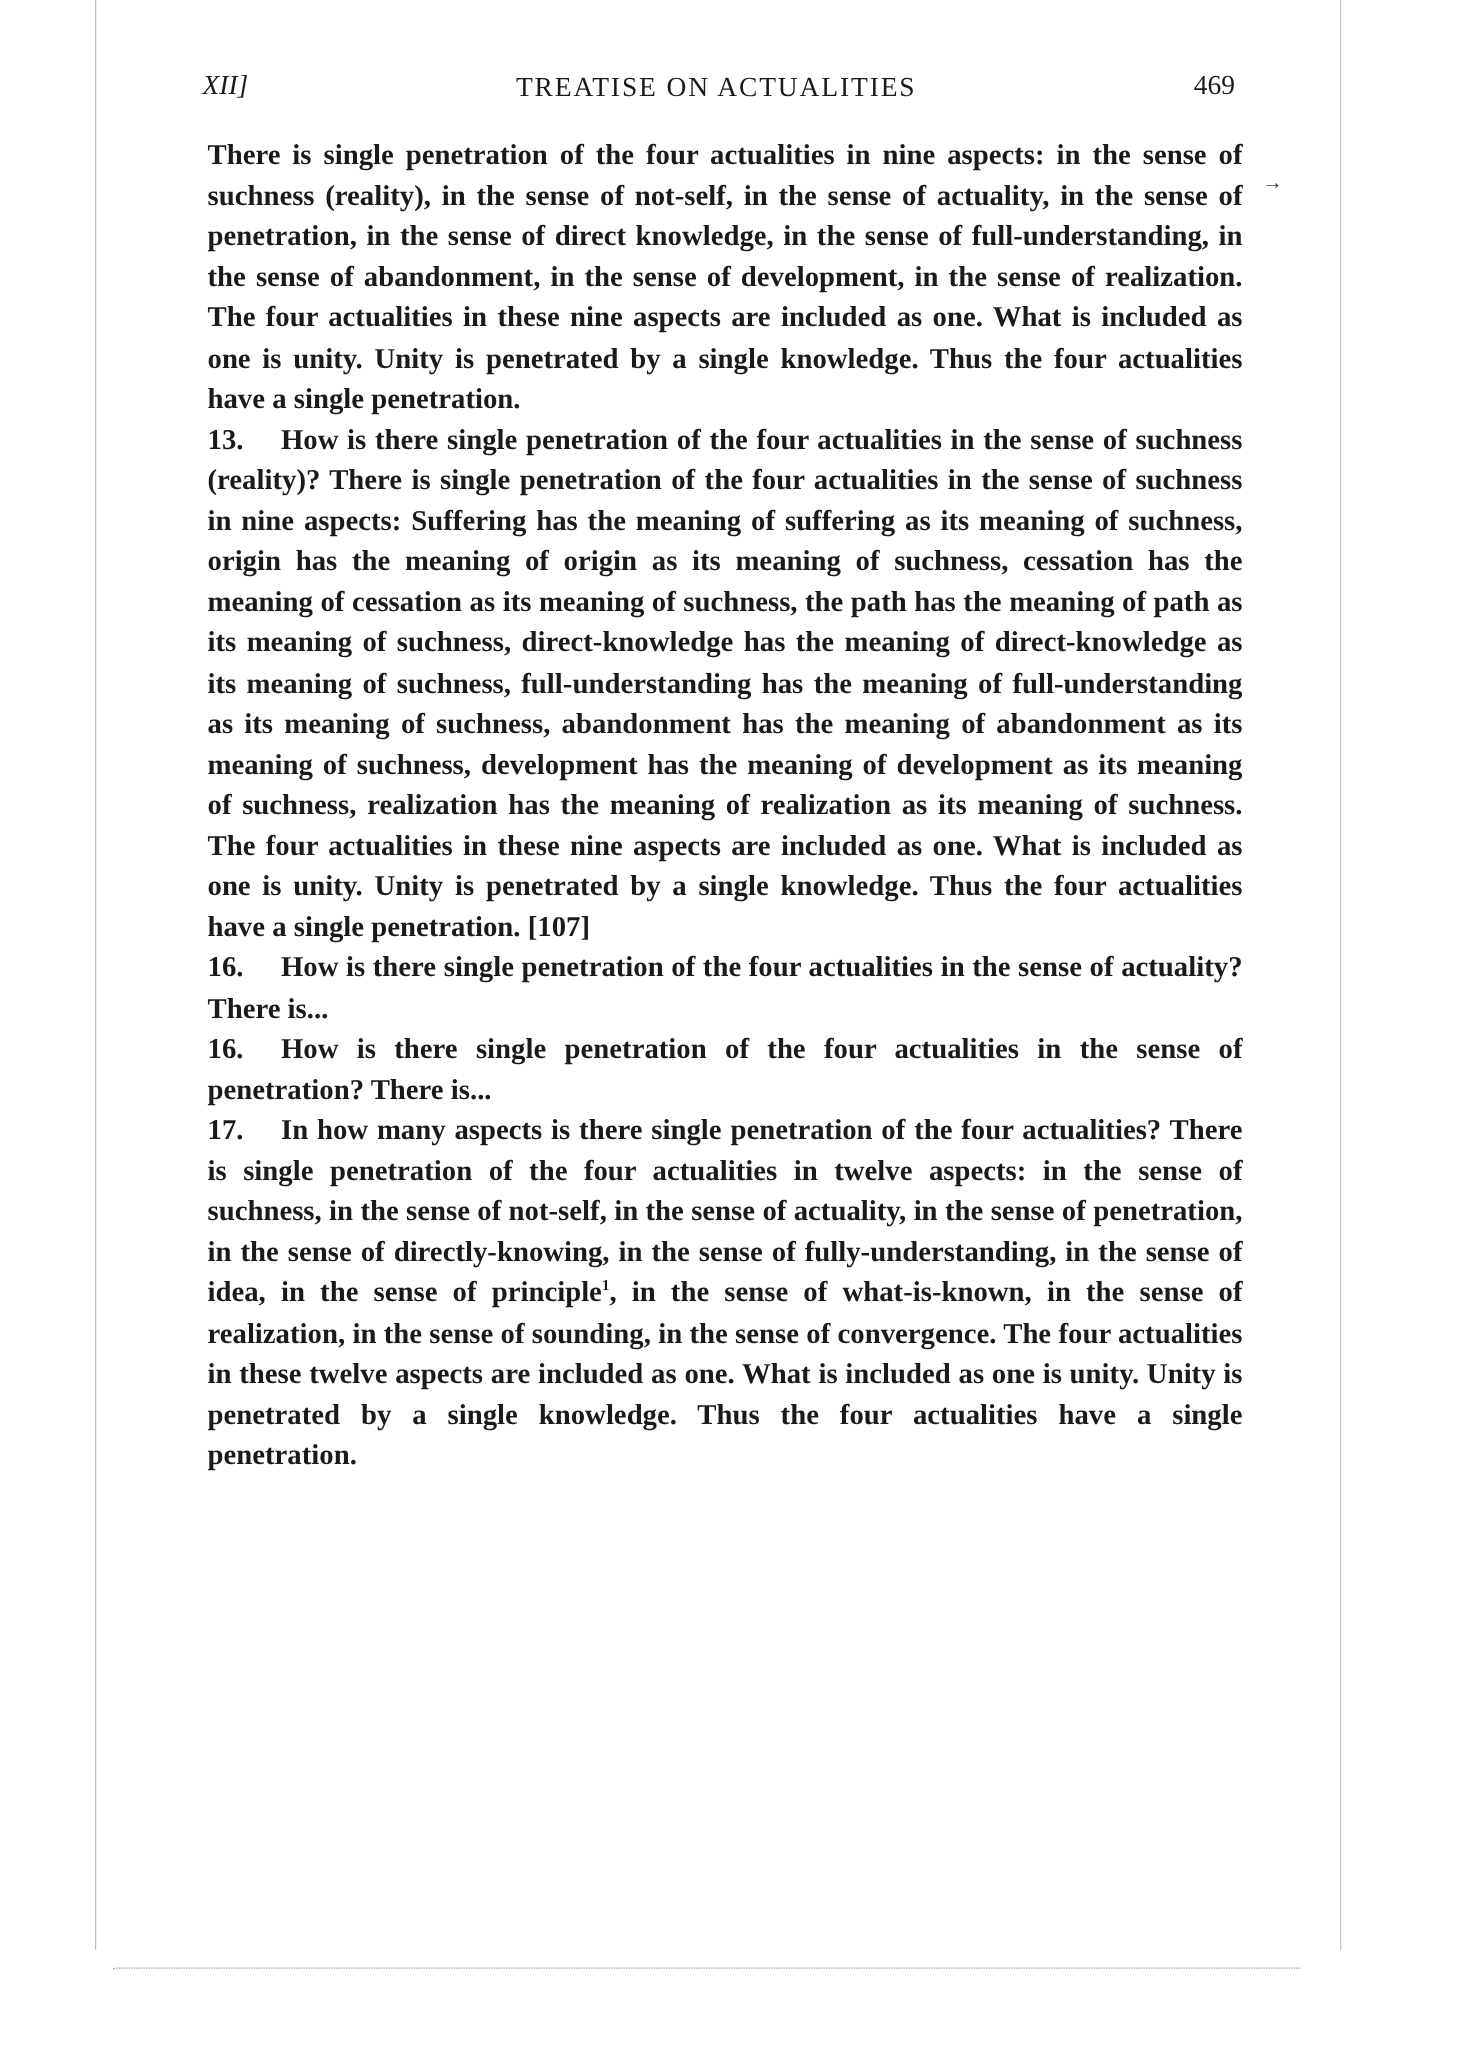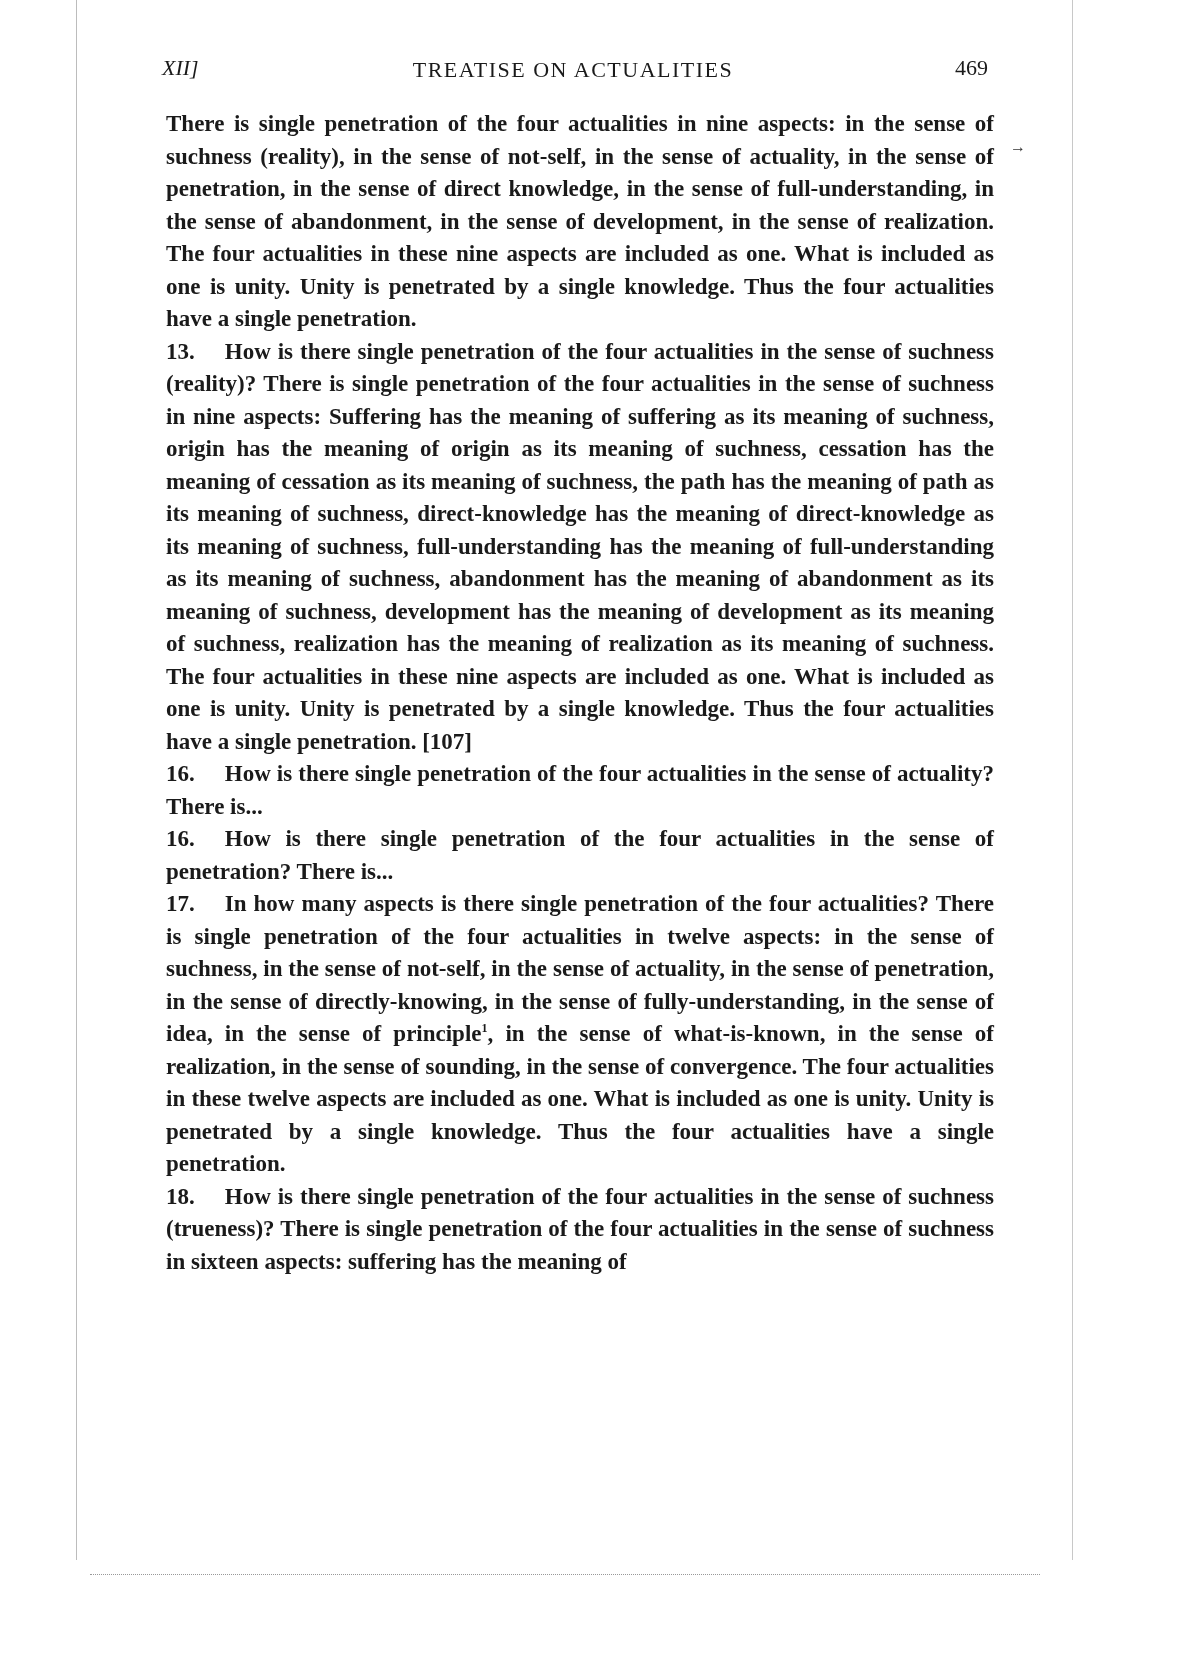--- a/index.html
+++ b/index.html
@@ -31,14 +31,13 @@
 </div>
 
 <div class="margin-mark" style="left:1010px;top:138px;">→</div>
 
 <div class="body-text">
   <p><span>There is single penetration of the four actualities in nine aspects: in the sense of suchness (reality), in the sense of not-self, in the sense of actuality, in the sense of penetration, in the sense of direct knowledge, in the sense of full-understanding, in the sense of abandonment, in the sense of development, in the sense of realization. The four actualities in these nine aspects are included as one. What is included as one is unity. Unity is penetrated by a single knowledge. Thus the four actualities have a single penetration.</span></p>
   <p><span class="num">13.</span><span>How is there single penetration of the four actualities in the sense of suchness (reality)? There is single penetration of the four actualities in the sense of suchness in nine aspects: Suffering has the meaning of suffering as its meaning of suchness, origin has the meaning of origin as its meaning of suchness, cessation has the meaning of cessation as its meaning of suchness, the path has the meaning of path as its meaning of suchness, direct-knowledge has the meaning of direct-knowledge as its meaning of suchness, full-understanding has the meaning of full-understanding as its meaning of suchness, abandonment has the meaning of abandonment as its meaning of suchness, development has the meaning of development as its meaning of suchness, realization has the meaning of realization as its meaning of suchness. The four actualities in these nine aspects are included as one. What is included as one is unity. Unity is penetrated by a single knowledge. Thus the four actualities have a single penetration. [107]</span></p>
   <p><span class="num">16.</span><span>How is there single penetration of the four actualities in the sense of actuality? There is...</span></p>
   <p><span class="num">16.</span><span>How is there single penetration of the four actualities in the sense of penetration? There is...</span></p>
   <p><span class="num">17.</span><span>In how many aspects is there single penetration of the four actualities? There is single penetration of the four actualities in twelve aspects: in the sense of suchness, in the sense of not-self, in the sense of actuality, in the sense of penetration, in the sense of directly-knowing, in the sense of fully-understanding, in the sense of idea, in the sense of principle</span><sup>1</sup><span>, in the sense of what-is-known, in the sense of realization, in the sense of sounding, in the sense of convergence. The four actualities in these twelve aspects are included as one. What is included as one is unity. Unity is penetrated by a single knowledge. Thus the four actualities have a single penetration.</span></p>
-  <p><span class="num">18.</span><span>How is there single penetration of the four actualities in the sense of suchness (trueness)? There is single penetration of the four actualities in the sense of suchness in sixteen aspects: suffering has the meaning of</span></p>
 </div>
 
 </body></html>

